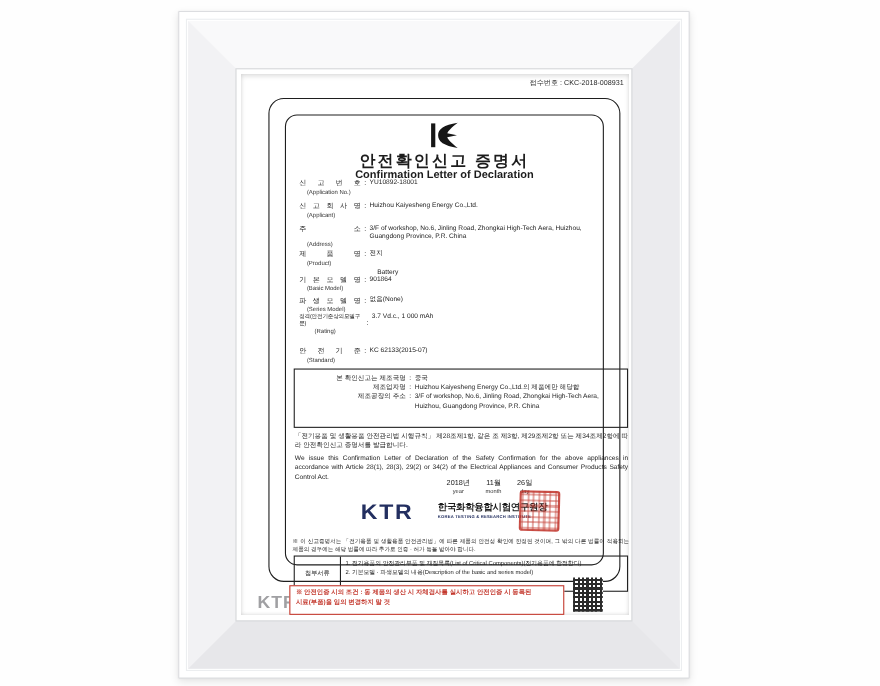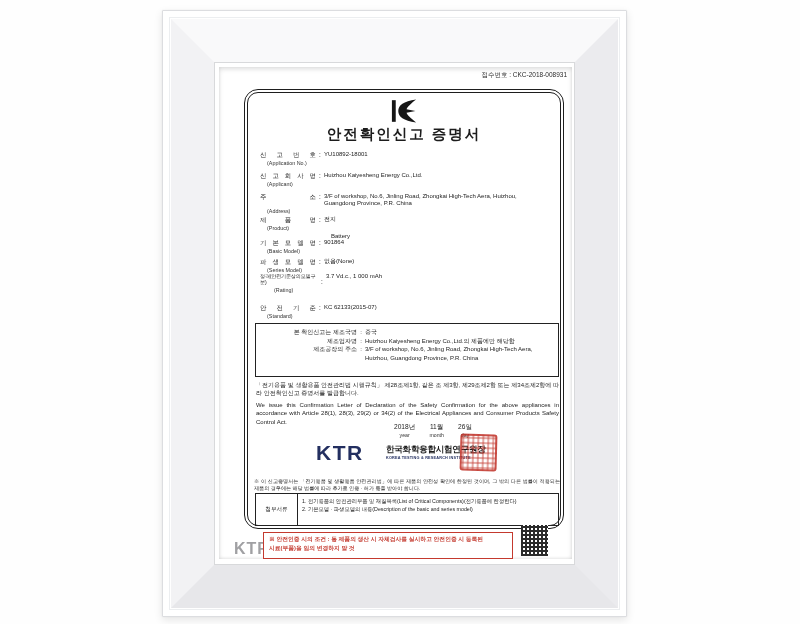--- a/index.html
+++ b/index.html
@@ -16,21 +16,21 @@
     border-color:#f9f9fa #ebebee #e7e7ea #f2f2f4; }
   .frame-lip { position:absolute; inset:51px; border:1px solid #d8d9db; }
 
   
   .paper { position:absolute; left:56px; top:56px; width:353px; height:492px;
     background:#ffffff; box-shadow:inset 0 2px 5px rgba(0,0,0,.14), inset 0 -1px 3px rgba(0,0,0,.08); }
   .receipt { position:absolute; top:4px; right:5px; font-size:6.5px; color:#2a2a2a; }
 
   
   .cert { position:absolute; left:25px; top:22px; width:320px; height:440px;
-    border:1.6px solid #1e1e1e; border-radius:14px; padding:2px; }
+    border:1.6px solid #1e1e1e; border-radius:14px; padding:14px; }
   .cert-inner { width:100%; height:100%; border:1px solid #1e1e1e; border-radius:11px; position:relative; }
 
   .kc-logo { position:absolute; left:50%; top:5px; transform:translateX(-50%); }
   .cert-title { position:absolute; top:32px; width:100%; text-align:center;
     font-size:14.5px; font-weight:bold; letter-spacing:2px; }
   .cert-subtitle { position:absolute; top:49px; width:100%; text-align:center;
     font-size:10px; font-weight:bold; }
 
   .frow { position:absolute; left:12px; font-size:6.4px; line-height:1.2; width:300px; }
   .klabel { display:inline-block; width:56px; text-align:justify; text-align-last:justify; font-size:6.4px; }
@@ -103,20 +103,21 @@
       <div class="cert">
         <div class="cert-inner">
 
           <div class="kc-logo">
             <svg width="28" height="26" viewBox="0 0 44 40" aria-hidden="true">
               <rect x="3" y="3" width="6" height="34" fill="#161616"></rect>
               <path d="M41 2 C 21 5, 13 11, 13 20 C 13 29, 21 35, 41 38 C 32 31, 27.5 26.5, 26 22.8 L 40 20 L 26 17.2 C 27.5 13.5, 32 9, 41 2 Z" fill="#161616"></path>
             </svg>
           </div>
           <div class="cert-title">안전확인신고 증명서</div>
+          <div class="cert-subtitle">Confirmation Letter of Declaration</div>
 
           <div class="frow" style="top:58px">
             <span class="klabel">신 고 번 호</span><span class="colon">:</span><span class="fval">YU10892-18001</span>
             <div class="esub">(Application No.)</div>
           </div>
           <div class="frow" style="top:79px">
             <span class="klabel">신 고 회 사 명</span><span class="colon">:</span><span class="fval">Huizhou Kaiyesheng Energy Co.,Ltd.</span>
             <div class="esub">(Applicant)</div>
           </div>
           <div class="frow" style="top:100px">

